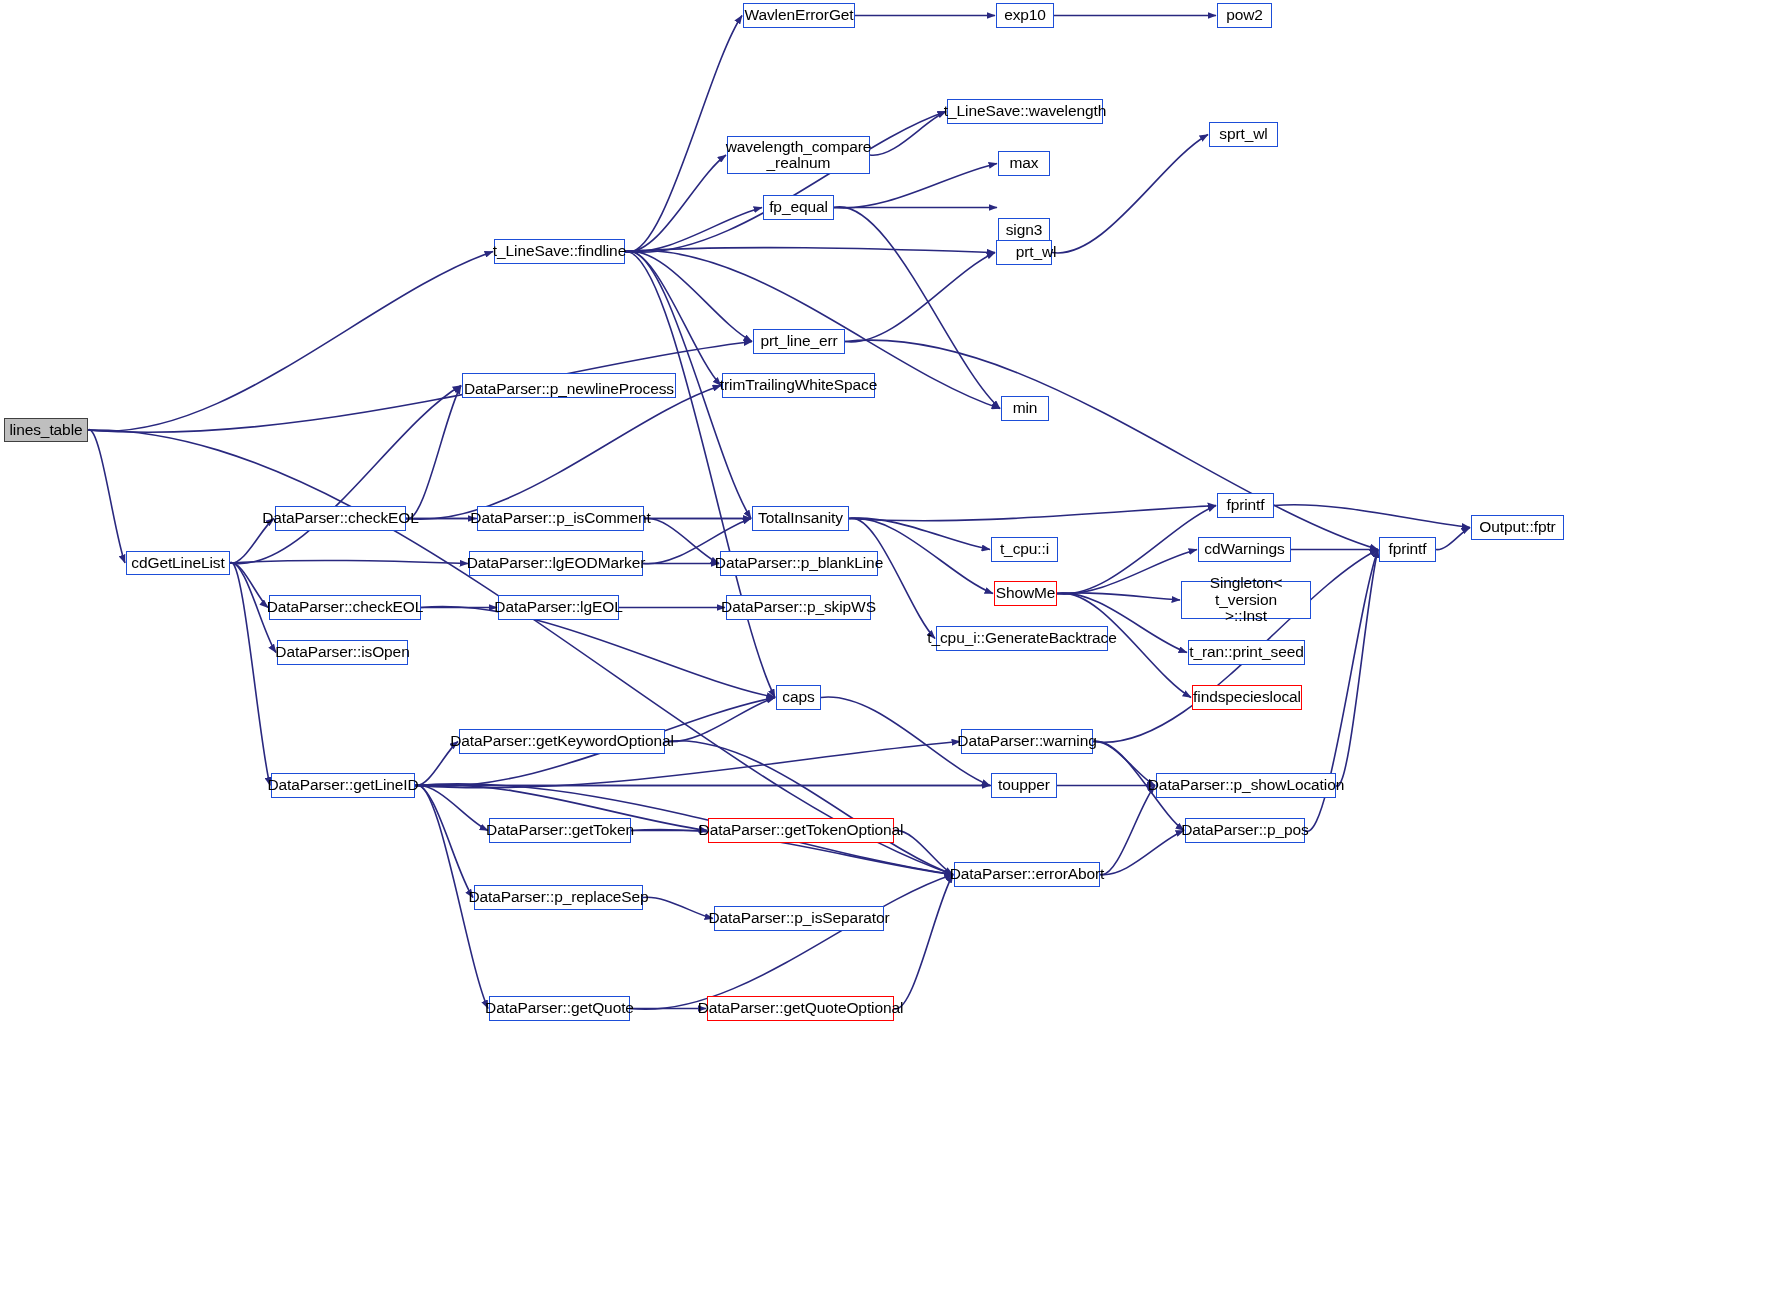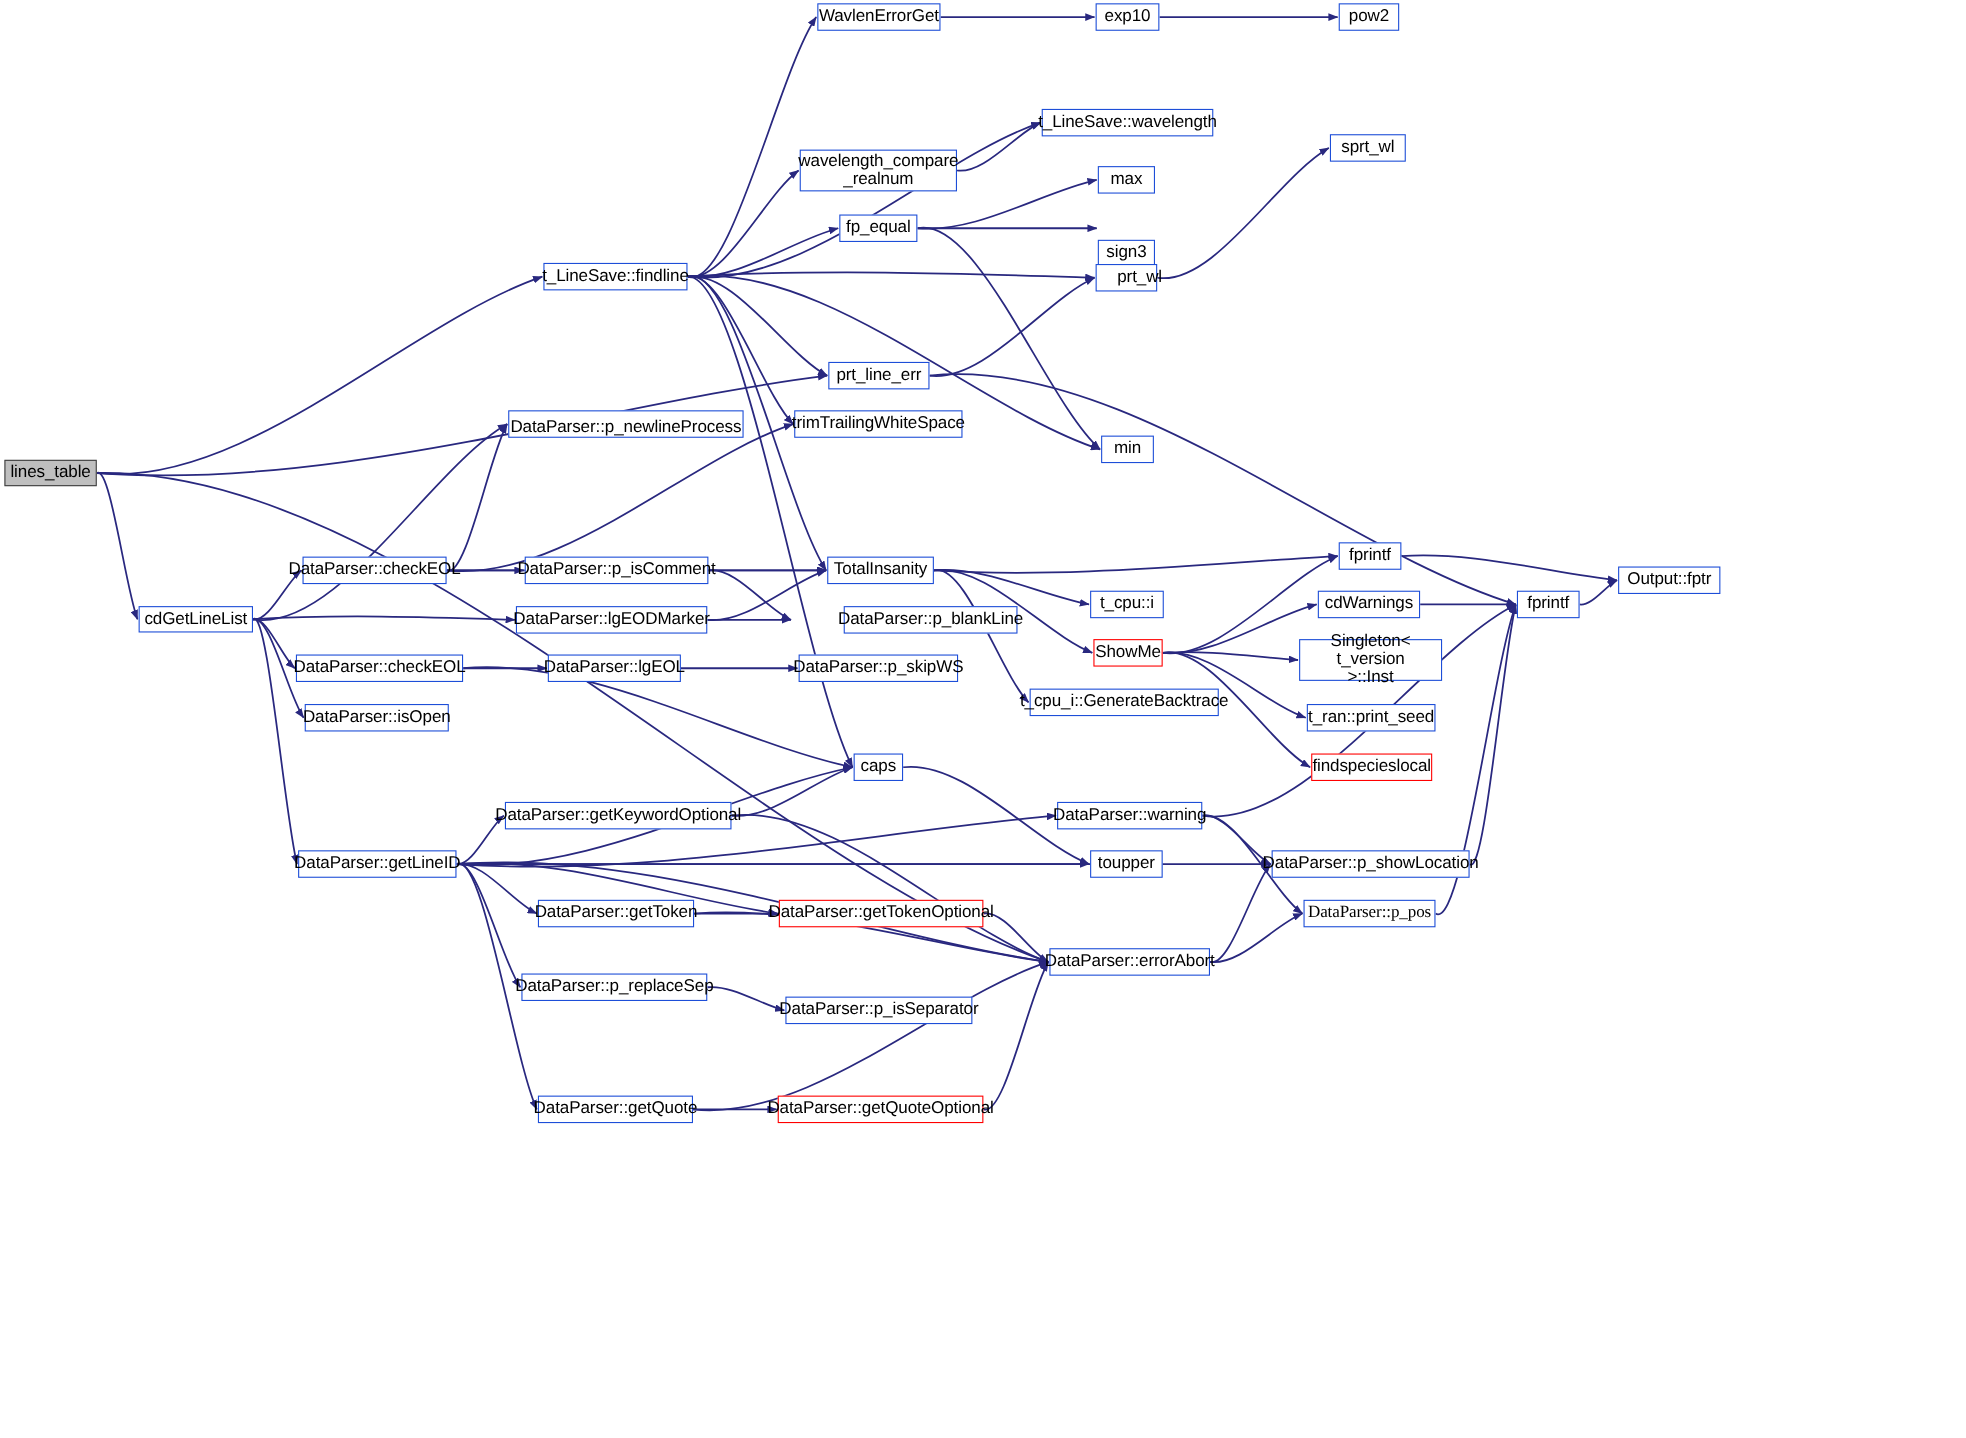--- a/index.html
+++ b/index.html
@@ -161,37 +161,37 @@
       <div class="node" style="left: 753px; top: 329px; width: 92px; height: 25px;"><span>prt_line_err</span></div>
       <div class="node" style="left: 462px; top: 373px; width: 214px; height: 25px; align-items: flex-end;"><span>DataParser::p_newlineProcess</span></div>
       <div class="node" style="left: 722px; top: 373px; width: 153px; height: 25px;"><span>trimTrailingWhiteSpace</span></div>
       <div class="node" style="left: 1001px; top: 396px; width: 48px; height: 25px;"><span>min</span></div>
       <div class="node" style="left: 477px; top: 506px; width: 167px; height: 25px;"><span>DataParser::p_isComment</span></div>
       <div class="node" style="left: 752px; top: 506px; width: 97px; height: 25px;"><span>TotalInsanity</span></div>
       <div class="node" style="left: 1217px; top: 493px; width: 57px; height: 25px;"><span>fprintf</span></div>
       <div class="node" style="left: 1379px; top: 537px; width: 57px; height: 25px;"><span>fprintf</span></div>
       <div class="node" style="left: 1471px; top: 515px; width: 93px; height: 25px;"><span>Output::fptr</span></div>
       <div class="node" style="left: 991px; top: 537px; width: 67px; height: 25px;"><span>t_cpu::i</span></div>
-      <div class="node" style="left: 720px; top: 551px; width: 158px; height: 25px; margin-left: 47px;"><span>DataParser::p_blankLine</span></div>
+      <div class="node" style="left: 720px; top: 551px; width: 158px; height: 25px;"><span>DataParser::p_blankLine</span></div>
       <div class="node" style="left: 1198px; top: 537px; width: 93px; height: 25px;"><span>cdWarnings</span></div>
       <div class="node red" style="left: 994px; top: 581px; width: 63px; height: 25px;"><span>ShowMe</span></div>
       <div class="node" style="left: 1181px; top: 581px; width: 130px; height: 38px;"><span>Singleton&lt; t_version
 &gt;::Inst</span></div>
       <div class="node" style="left: 498px; top: 595px; width: 121px; height: 25px;"><span>DataParser::lgEOL</span></div>
       <div class="node" style="left: 726px; top: 595px; width: 145px; height: 25px;"><span>DataParser::p_skipWS</span></div>
       <div class="node" style="left: 936px; top: 626px; width: 172px; height: 25px;"><span>t_cpu_i::GenerateBacktrace</span></div>
       <div class="node" style="left: 1188px; top: 640px; width: 117px; height: 25px;"><span>t_ran::print_seed</span></div>
       <div class="node red" style="left: 1192px; top: 685px; width: 110px; height: 25px;"><span>findspecieslocal</span></div>
       <div class="node" style="left: 776px; top: 685px; width: 45px; height: 25px;"><span>caps</span></div>
       <div class="node" style="left: 961px; top: 729px; width: 132px; height: 25px;"><span>DataParser::warning</span></div>
       <div class="node" style="left: 459px; top: 729px; width: 206px; height: 25px;"><span>DataParser::getKeywordOptional</span></div>
       <div class="node" style="left: 991px; top: 773px; width: 66px; height: 25px;"><span>toupper</span></div>
       <div class="node" style="left: 1156px; top: 773px; width: 180px; height: 25px;"><span>DataParser::p_showLocation</span></div>
       <div class="node" style="left: 489px; top: 818px; width: 142px; height: 25px;"><span>DataParser::getToken</span></div>
       <div class="node red" style="left: 708px; top: 818px; width: 186px; height: 25px;"><span>DataParser::getTokenOptional</span></div>
-      <div class="node" style="left: 1185px; top: 818px; width: 120px; height: 25px; font-family: Liberation Serif, serif;"><span>DataParser::p_pos</span></div>
+      <div class="node" style="left: 1185px; top: 818px; width: 120px; height: 25px;"><span>DataParser::p_pos</span></div>
       <div class="node" style="left: 954px; top: 862px; width: 146px; height: 25px;"><span>DataParser::errorAbort</span></div>
       <div class="node" style="left: 474px; top: 885px; width: 169px; height: 25px;"><span>DataParser::p_replaceSep</span></div>
       <div class="node" style="left: 714px; top: 906px; width: 170px; height: 25px;"><span>DataParser::p_isSeparator</span></div>
       <div class="node" style="left: 489px; top: 996px; width: 141px; height: 25px;"><span>DataParser::getQuote</span></div>
       <div class="node red" style="left: 707px; top: 996px; width: 187px; height: 25px;"><span>DataParser::getQuoteOptional</span></div>
     </div>
 </div>
 
 </body></html>

